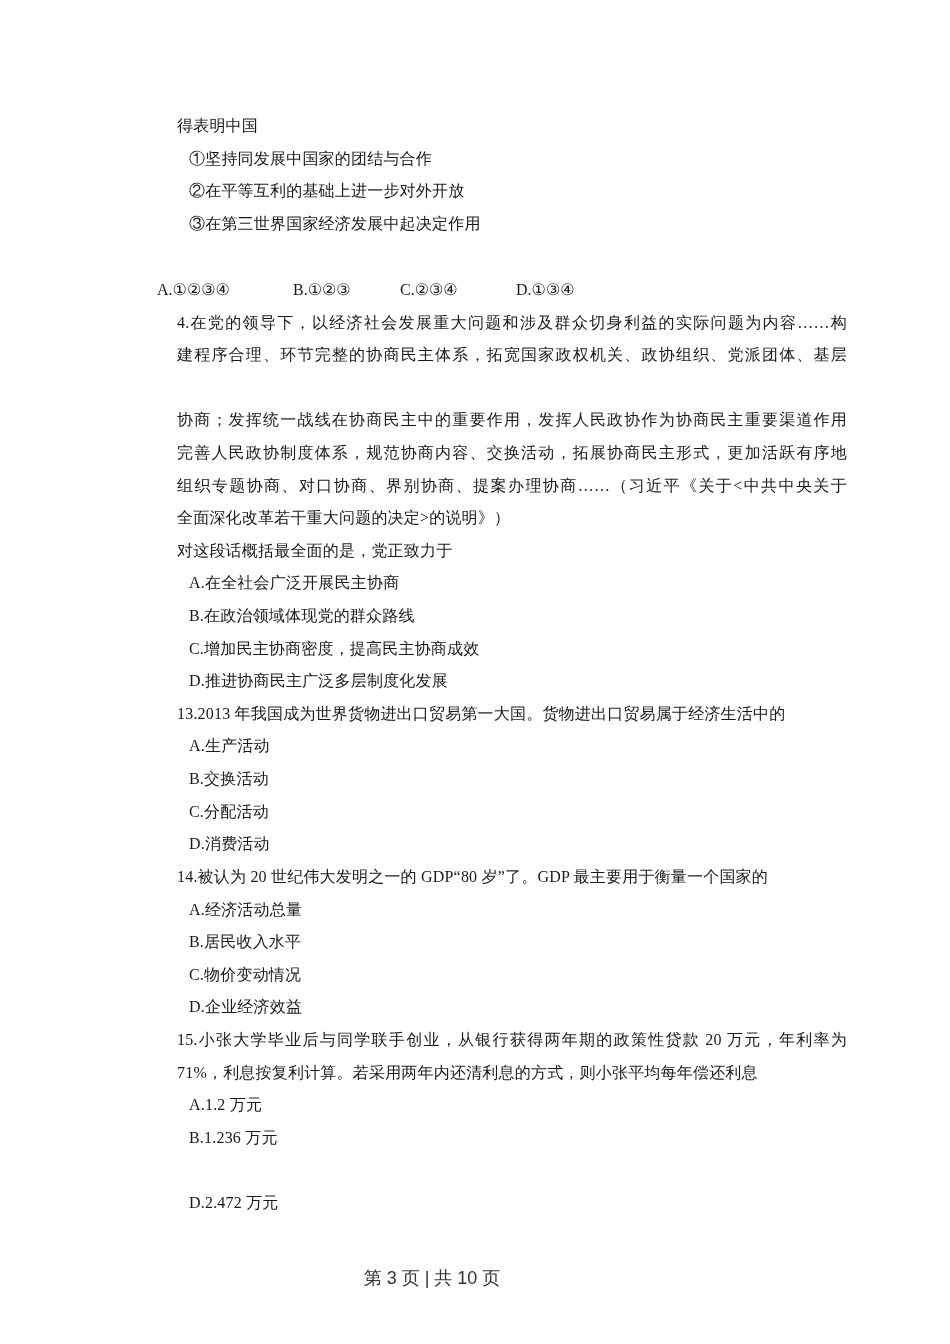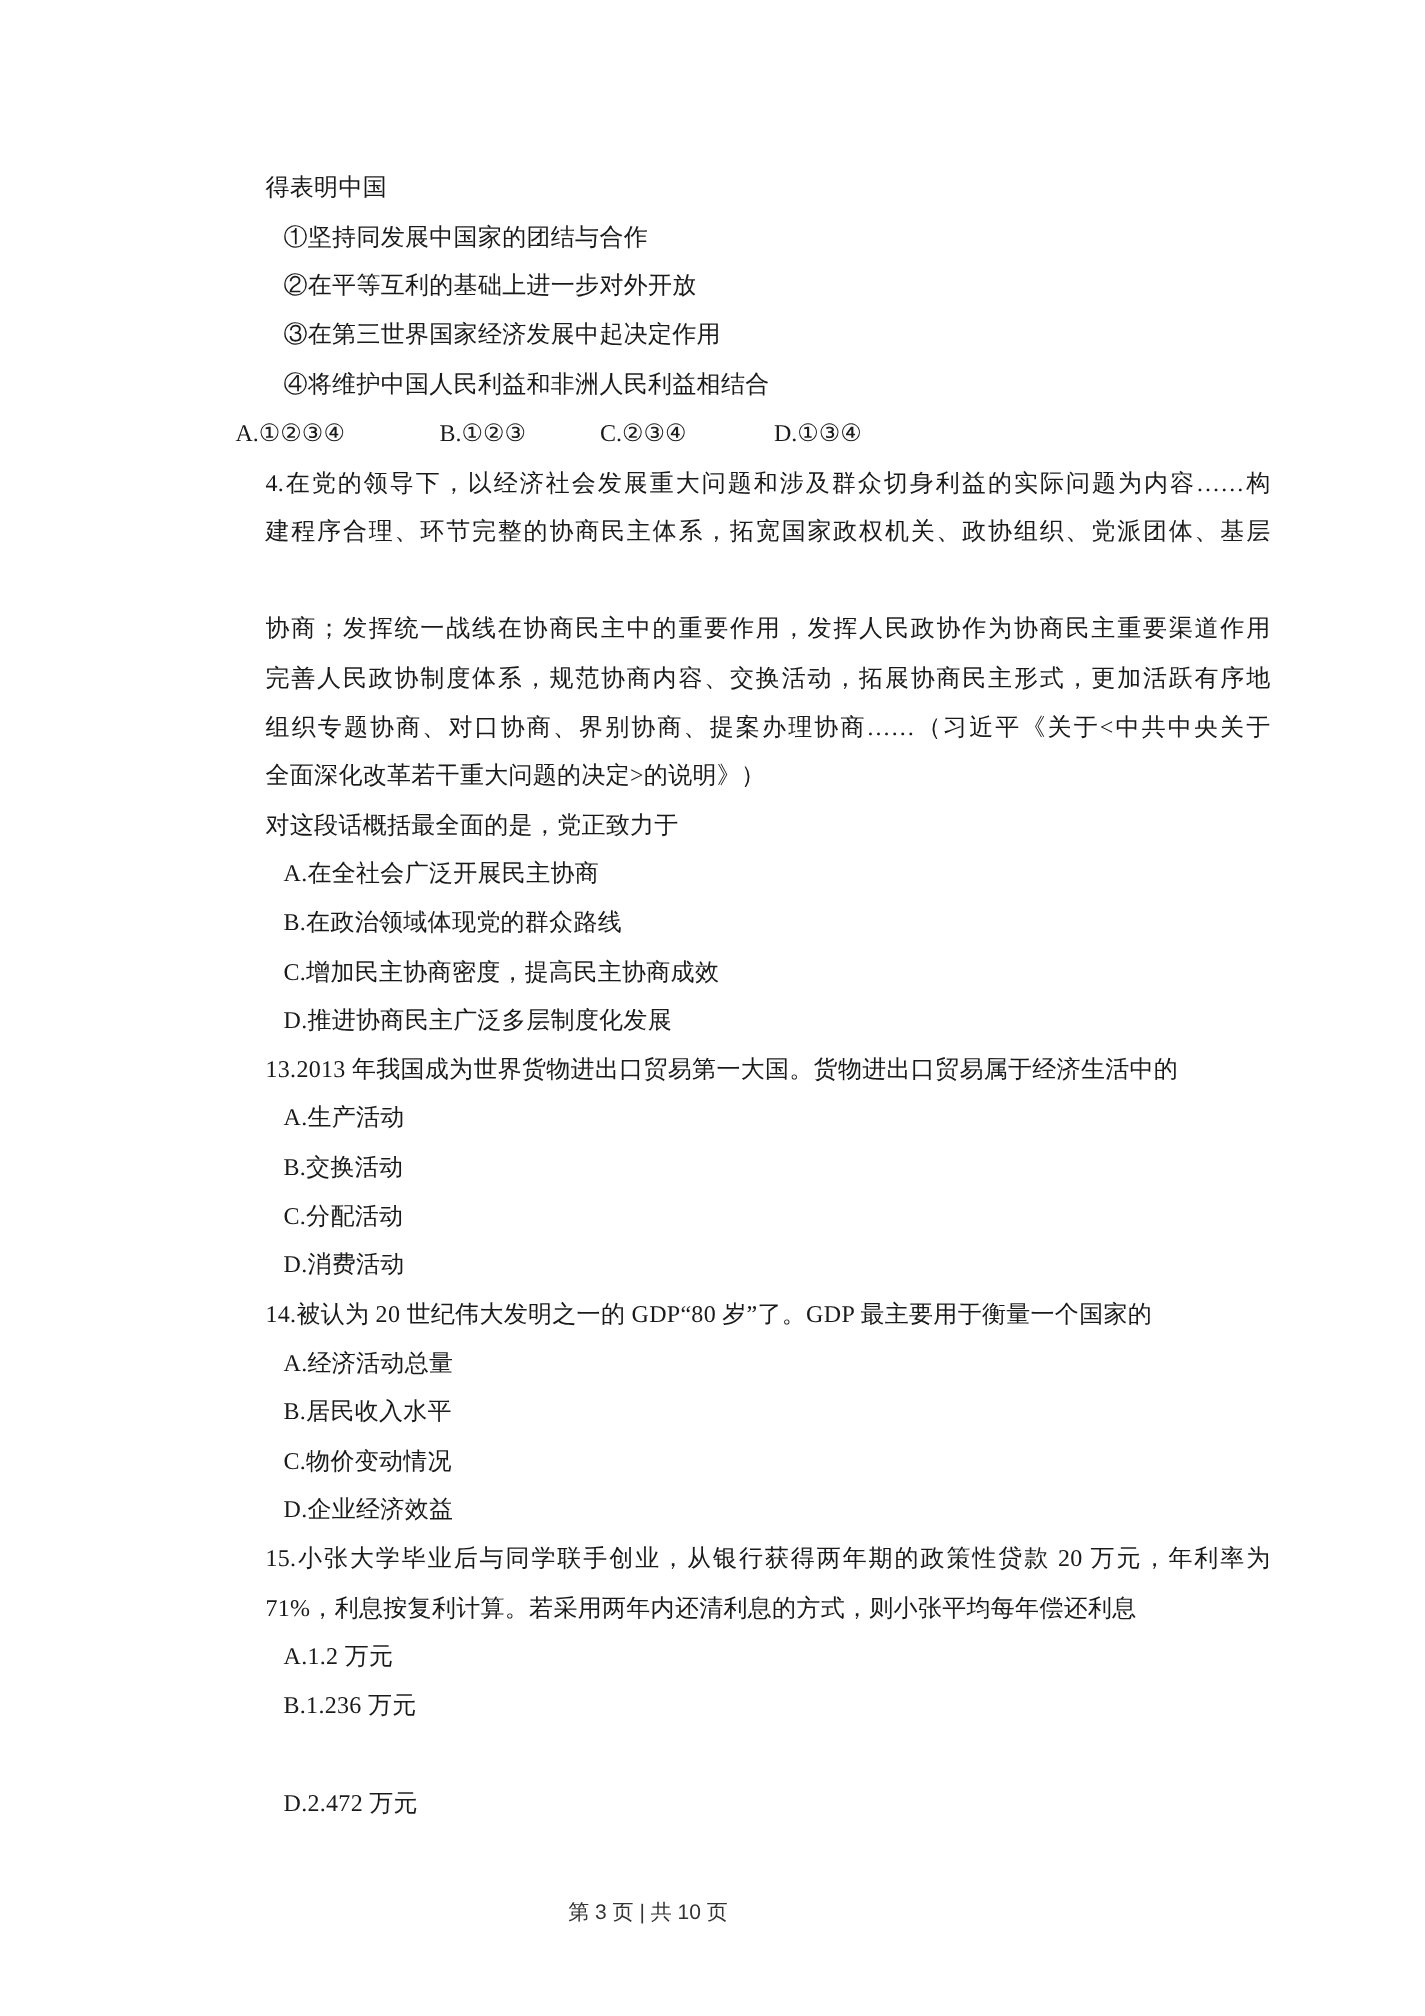--- a/index.html
+++ b/index.html
@@ -15,33 +15,32 @@
       letter-spacing: 0.2px;
       margin-left: 32px;
     }
     .indent { left: 157px; }
     .justify { text-align: justify; text-align-last: justify; }
     .opts-row { position: absolute; left: 157px; font-size: 16px; line-height: 20px; white-space: nowrap; }
     .opts-row span { position: absolute; top: 0; white-space: nowrap; }
     .footer {
       position: absolute; top: 1266px; left: 0; width: 864px; text-align: center;
       font-family: "Liberation Sans", "DejaVu Sans", sans-serif;
-      font-size: 14px; color: #333;
+      font-size: 18px; color: #333;
     }
   </style>
 </head>
 <body>
 
 <div class="page">
 
   <div class="line" style="top:116px">得表明中国</div>
   <div class="line indent" style="top:149px">①坚持同发展中国家的团结与合作</div>
   <div class="line indent" style="top:181px">②在平等互利的基础上进一步对外开放</div>
   <div class="line indent" style="top:214px">③在第三世界国家经济发展中起决定作用</div>
-  <div class="line indent" style="top:247px">④将维护中国人民利益和非洲人民利益相结合</div>
   <div class="opts-row" style="top:280px">
     <span style="left:0px">A.①②③④</span>
     <span style="left:136px">B.①②③</span>
     <span style="left:243px">C.②③④</span>
     <span style="left:359px">D.①③④</span>
   </div>
 
   <div class="line justify" style="top:313px">4.在党的领导下，以经济社会发展重大问题和涉及群众切身利益的实际问题为内容……构</div>
   <div class="line justify" style="top:345px">建程序合理、环节完整的协商民主体系，拓宽国家政权机关、政协组织、党派团体、基层</div>
   <div class="line justify" style="top:410px">协商；发挥统一战线在协商民主中的重要作用，发挥人民政协作为协商民主重要渠道作用</div>

